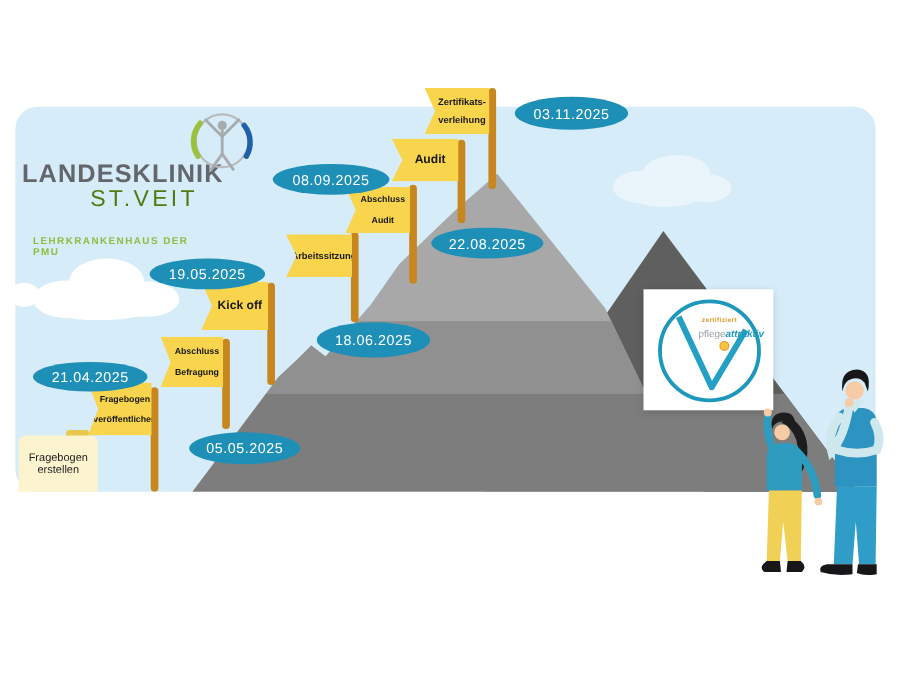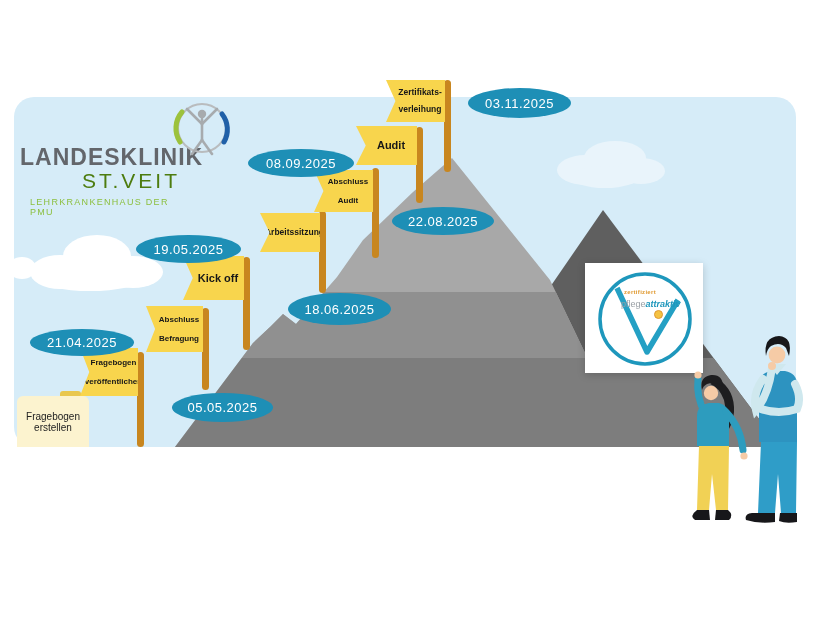--- a/index.html
+++ b/index.html
@@ -8,21 +8,21 @@
   .panel{position:absolute;left:14px;top:97px;width:782px;height:350px;
          background:var(--sky,#d6ecf8);border-radius:20px;}
   svg.layer{position:absolute;left:0;top:0;width:820px;height:620px;}
   #scene{z-index:1;}
   #people{z-index:6;}
 
   
   .logo{position:absolute;left:20px;top:100px;width:160px;z-index:3;}
   .logo .l1{font-size:23px;font-weight:bold;color:#63666b;letter-spacing:1px;margin-top:44px;}
   .logo .l2{font-size:21px;color:#4d7c0f;letter-spacing:3px;text-align:right;margin-top:-2px;}
-  .logo .l3{font-size:9px;font-weight:normal;color:var(--logo-green,#8cbf3f);letter-spacing:1.3px;margin-top:4px;margin-left:10px;}
+  .logo .l3{font-size:9px;font-weight:bold;color:var(--logo-green,#8cbf3f);letter-spacing:1.3px;margin-top:21px;margin-left:10px;}
   .logo-icon{position:absolute;left:140px;top:-2px;}
 
   
   .flag{position:absolute;background:var(--flag-yellow,#f8d54d);
         clip-path:polygon(0 0,100% 0,100% 100%,0 100%,16% 50%);
         display:flex;align-items:center;justify-content:center;text-align:center;
         font-weight:bold;color:#181818;z-index:2;padding-left:9px;box-sizing:border-box;}
   .flag.small{font-size:8px;line-height:19px;}
   .flag.big{font-size:11px;line-height:13px;}
 
@@ -36,21 +36,21 @@
         background:var(--cream,#fcf3cf);border-radius:6px 6px 0 0;z-index:2;
         display:flex;align-items:center;justify-content:center;text-align:center;
         font-size:10px;font-weight:normal;color:#222;line-height:11px;}
   .note-tab{position:absolute;left:60px;top:391px;width:21px;height:8px;
         background:var(--tab-yellow,#e9c74e);border-radius:3px 3px 0 0;z-index:2;}
 
   
   .badge{position:absolute;left:585px;top:263px;width:118px;height:110px;background:#fff;
          box-shadow:0 2px 8px rgba(0,0,0,.18);z-index:5;}
   .badge svg{position:absolute;left:0;top:0;}
-  .badge .txt{position:absolute;left:36px;top:25px;line-height:9px;white-space:nowrap;}
+  .badge .txt{position:absolute;left:50px;top:25px;line-height:9px;white-space:nowrap;}
   .badge .t1{display:block;font-size:6px;font-weight:bold;color:#e09a32;letter-spacing:.3px;margin-left:3px;}
   .badge .t2g{font-size:9px;color:#9aa0a6;}
   .badge .t2t{font-size:9px;font-weight:bold;font-style:italic;color:var(--badge-teal,#1e97bc);}
   .badge .dot{position:absolute;left:69px;top:47px;width:9px;height:9px;border-radius:50%;
               background:#f5c242;border:1px solid #e09a32;box-sizing:border-box;}
 </style>
 </head>
 <body>
 
 <div class="stage">

